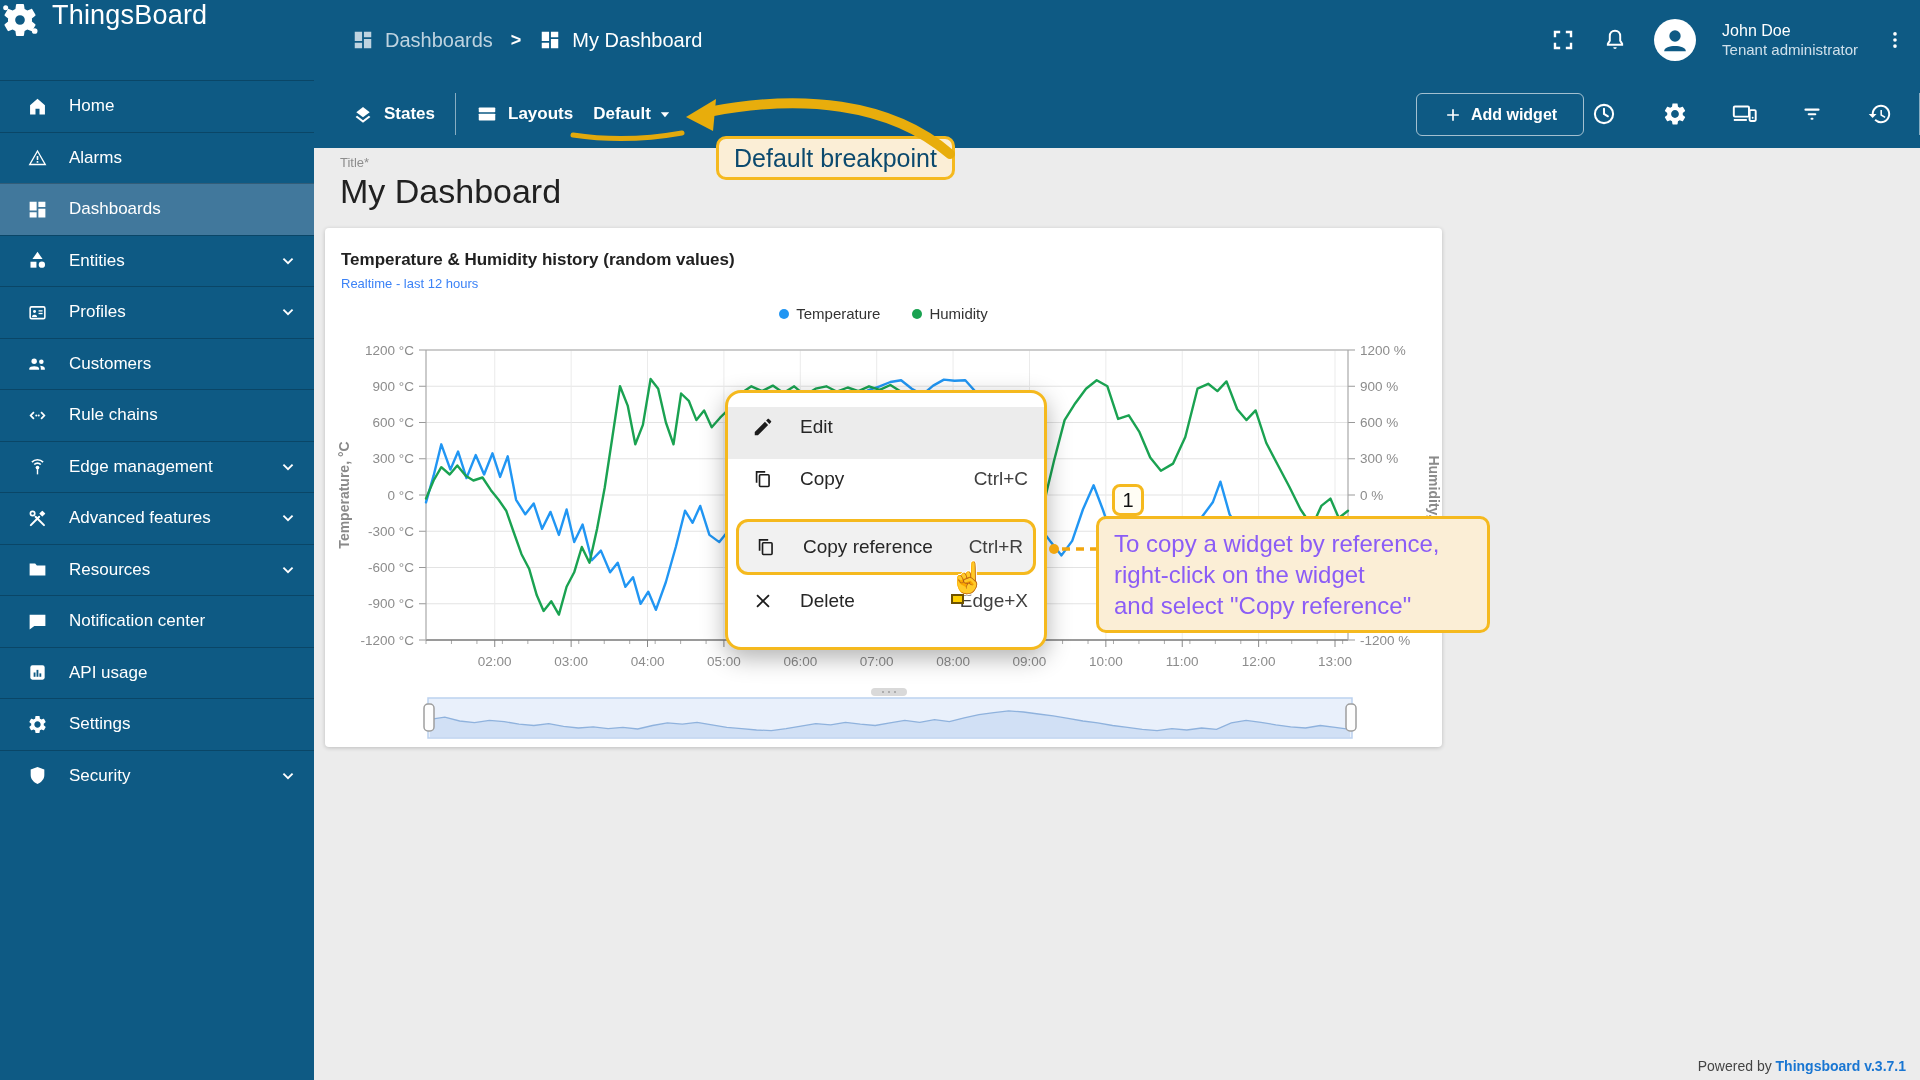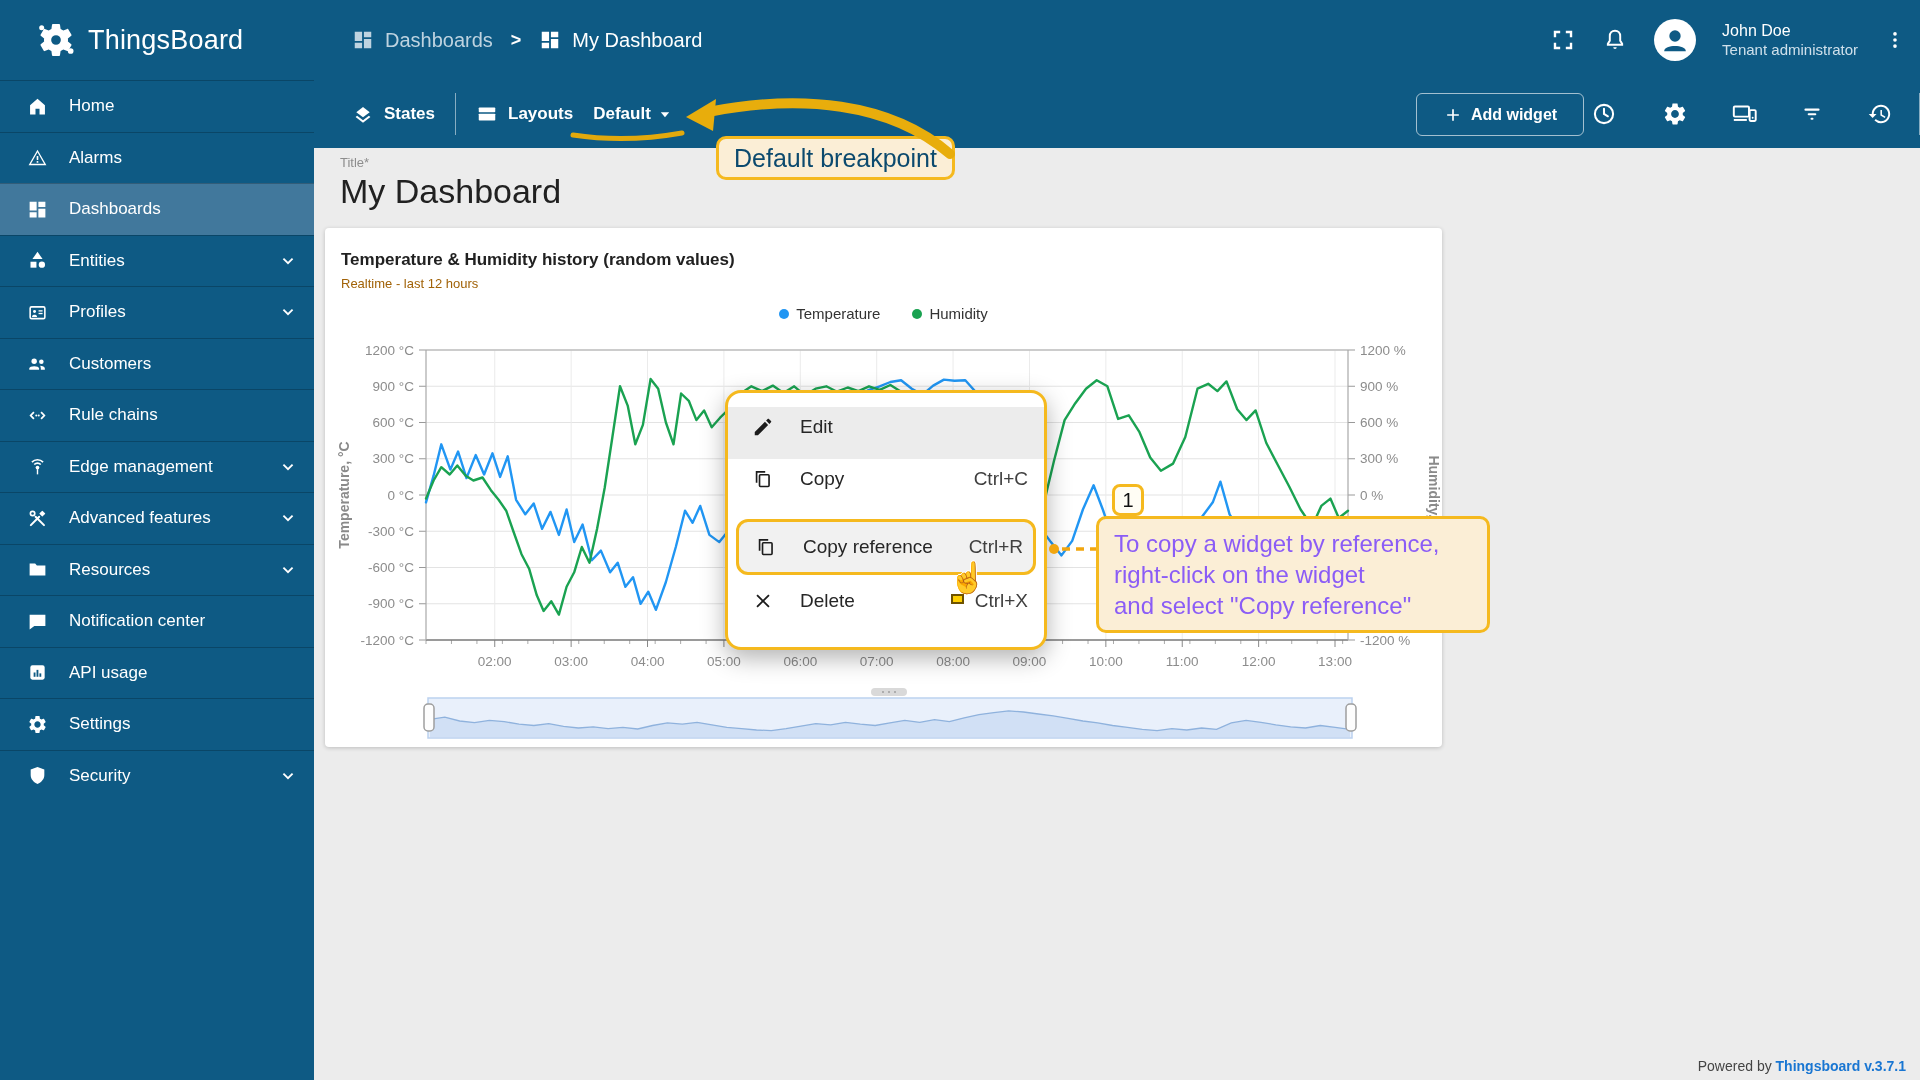--- a/index.html
+++ b/index.html
@@ -2,21 +2,21 @@
 <html><head>
 <meta charset="utf-8">
 <style>
   * { margin:0; padding:0; box-sizing:border-box; }
   html,body { width:1920px; height:1080px; overflow:hidden; }
   body { font-family:"Liberation Sans", sans-serif; }
   .screen { position:relative; width:1920px; height:1080px; background:#ececec; overflow:hidden; }
 
   
   .sidebar { position:absolute; left:0; top:0; width:314px; height:1080px; background:#0e5a84; z-index:3; }
-  .logo-row { height:80px; display:flex; align-items:center; padding-left:36px; gap:12px; color:#fff; }
+  .logo-row { height:80px; display:flex; align-items:flex-start; gap:12px; color:#fff; }
   .logo-row .logo-text { font-size:27px; font-weight:400; letter-spacing:.2px; }
   .side-item { position:relative; height:51.5px; display:flex; align-items:center; padding-left:27px; gap:21px;
                border-top:1px solid rgba(0,0,0,0.22); color:#fff; font-size:17px; font-weight:500; cursor:pointer; }
   .side-item.selected { background:#41789c; }
   .side-item .ic { width:21px; height:21px; flex:0 0 21px; }
   .side-item .chev { position:absolute; right:16px; width:20px; height:20px; }
 
   
   .top-header { position:absolute; left:314px; top:0; width:1606px; height:80px; background:#0e5a84; color:#fff; z-index:2; }
   .breadcrumb { position:absolute; left:38px; top:0; height:80px; display:flex; align-items:center; gap:14px; }
@@ -47,21 +47,21 @@
   .tb-icon { position:absolute; top:21px; width:26px; height:26px; color:#fff; cursor:pointer; }
 
   
   .content-title-label { position:absolute; left:340px; top:155px; font-size:13px; color:#8d8d8d; }
   .dash-title { position:absolute; left:340px; top:172px; font-size:34px; font-weight:500; color:#212121; }
 
   
   .widget-card { position:absolute; left:325px; top:228px; width:1117px; height:519px; background:#fff;
                  border-radius:4px; box-shadow:0 1px 4px rgba(0,0,0,0.2); z-index:1; overflow:hidden; }
   .widget-title { position:absolute; left:16px; top:22px; font-size:17px; font-weight:700; color:#212121; }
-  .widget-subtitle { position:absolute; left:16px; top:48px; font-size:13px; color:#a16207; }
+  .widget-subtitle { position:absolute; left:16px; top:48px; font-size:13px; color:#3b82f6; }
   .legend { position:absolute; left:0; top:77px; width:100%; display:flex; justify-content:center; gap:32px; }
   .legend-item { display:flex; align-items:center; gap:7px; font-size:15px; color:#333; cursor:pointer; }
   .legend-dot { width:10px; height:10px; border-radius:50%; }
   #chart-svg { position:absolute; left:0; top:100px; }
 
   
   .ctx-menu { position:absolute; left:725px; top:390px; width:322px; background:#fff; border:3px solid #f5b91e;
               border-radius:16px; box-shadow:0 8px 24px rgba(0,0,0,0.3); padding:14px 0; z-index:5; }
   .ctx-row { height:52px; display:flex; align-items:center; padding:0 16px 12px 24px; font-size:19px; color:#262626; cursor:pointer; }
   .ctx-row .ic { width:22px; height:22px; margin-right:26px; color:#1c1c1c; }
@@ -606,21 +606,21 @@
           </svg>
         <span>Copy reference</span>
         <span class="ctx-shortcut">Ctrl+R</span>
       </div>
     </div>
     <div class="ctx-row">
       <svg class="ic">
           <use href="#ic-close"></use>
         </svg>
       <span>Delete</span>
-      <span class="ctx-shortcut">Ctrl+X</span>
+      <span class="ctx-shortcut">Edge+X</span>
     </div>
   </div>
 
   <div class="cursor-glyph">☝</div>
   <div class="cursor-box"></div>
 
   <svg class="overlay-svg" style="left:1040px;top:535px" width="70" height="30">
     <circle cx="14" cy="14" r="5" fill="#f2a60f"></circle>
     <line x1="22" y1="14" x2="58" y2="14" stroke="#f2a60f" stroke-width="3.5" stroke-dasharray="8 6"></line>
   </svg>

